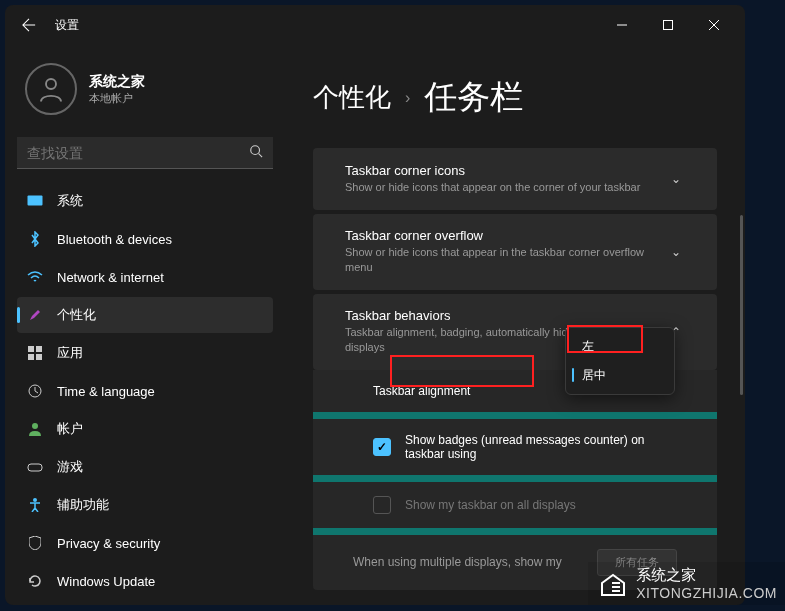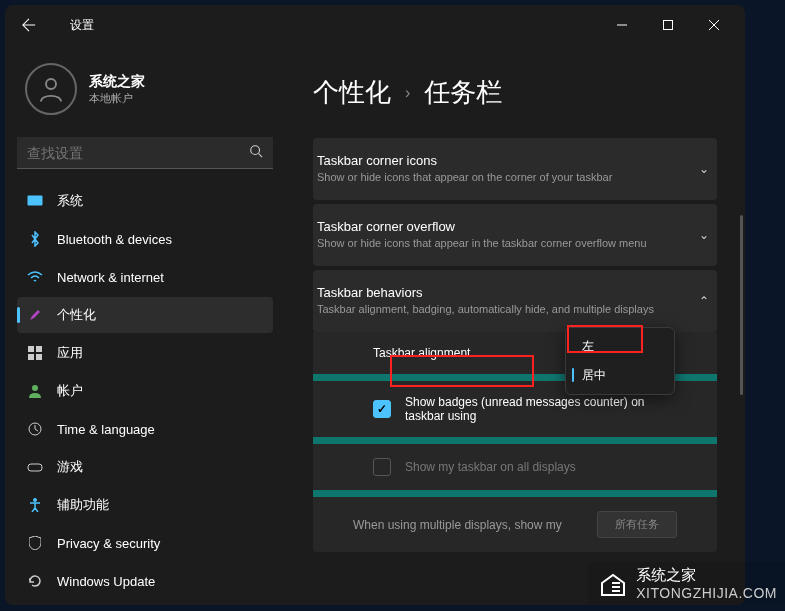--- a/index.html
+++ b/index.html
@@ -14,21 +14,21 @@
     .window {
       position: absolute;
       left: 5px; top: 5px;
       width: 740px; height: 600px;
       background: #1c1c1c;
       border-radius: 8px;
       overflow: hidden;
     }
     .titlebar {
       display: flex; align-items: center;
-      height: 40px; padding: 0 8px; gap: 15px;
+      height: 40px; padding: 0 8px;
     }
     .back-btn {
       width: 32px; height: 32px;
       display: flex; align-items: center; justify-content: center;
       color: #fff; cursor: pointer;
       border-radius: 4px;
     }
     .title-text { font-size: 12px; margin-left: 10px; }
     .win-controls { margin-left: auto; display: flex; }
     .win-btn {
@@ -73,26 +73,26 @@
     .nav-item.active::before {
       content: ''; position: absolute; left: 0; top: 10px;
       width: 3px; height: 16px; background: #4cc2ff; border-radius: 2px;
     }
     .nav-icon { width: 16px; height: 16px; display: flex; align-items: center; justify-content: center; }
 
     .main { flex: 1; padding: 30px 28px 10px 28px; overflow-y: auto; position: relative; }
     .breadcrumb { display: flex; align-items: center; gap: 14px; margin-bottom: 28px; }
     .breadcrumb-link { font-size: 26px; font-weight: 400; color: #fff; cursor: pointer; }
     .breadcrumb-sep { color: #888; font-size: 16px; }
-    .breadcrumb-current { font-size: 26px; font-weight: 400; }
+    .breadcrumb-current { font-size: 33px; font-weight: 400; }
 
     .card {
       background: #2b2b2b;
       border-radius: 4px;
-      padding: 14px 4px;
+      padding: 14px 32px;
       margin-bottom: 4px;
       display: flex; align-items: center;
       cursor: pointer;
       min-height: 62px;
     }
     .card-body { flex: 1; }
     .card-title { font-size: 13px; margin-bottom: 2px; }
     .card-sub { font-size: 11px; color: #999; line-height: 1.4; }
     .chevron { color: #ccc; font-size: 12px; padding: 0 4px; }
 
@@ -262,35 +262,35 @@
                 <rect x="0" y="0" width="6" height="6" fill="#ccc"></rect>
                 <rect x="8" y="0" width="6" height="6" fill="#ccc"></rect>
                 <rect x="0" y="8" width="6" height="6" fill="#ccc"></rect>
                 <rect x="8" y="8" width="6" height="6" fill="#ccc"></rect>
               </svg>
             </span>
           <span>应用</span>
         </div>
         <div class="nav-item">
           <span class="nav-icon">
+              <svg width="14" height="14">
+                <circle cx="7" cy="7" r="6" stroke="#ccc" fill="none"></circle>
+                <path d="M7 3 L7 7 L10 9" stroke="#ccc" fill="none"></path>
+              </svg>
+            </span>
+          <span>Time &amp; language</span>
+        </div>
+        <div class="nav-item">
+          <span class="nav-icon">
               <svg width="14" height="14" viewBox="0 0 14 14">
                 <circle cx="7" cy="4" r="3" fill="#5fb05f"></circle>
                 <path d="M1 14 Q1 9 7 9 Q13 9 13 14" fill="#5fb05f"></path>
               </svg>
             </span>
           <span>帐户</span>
-        </div>
-        <div class="nav-item">
-          <span class="nav-icon">
-              <svg width="14" height="14">
-                <circle cx="7" cy="7" r="6" stroke="#ccc" fill="none"></circle>
-                <path d="M7 3 L7 7 L10 9" stroke="#ccc" fill="none"></path>
-              </svg>
-            </span>
-          <span>Time &amp; language</span>
         </div>
         <div class="nav-item">
           <span class="nav-icon">
               <svg width="16" height="10" viewBox="0 0 16 10">
                 <rect x="1" y="2" width="14" height="7" rx="3" stroke="#ccc" fill="none"></rect>
               </svg>
             </span>
           <span>游戏</span>
         </div>
         <div class="nav-item">

